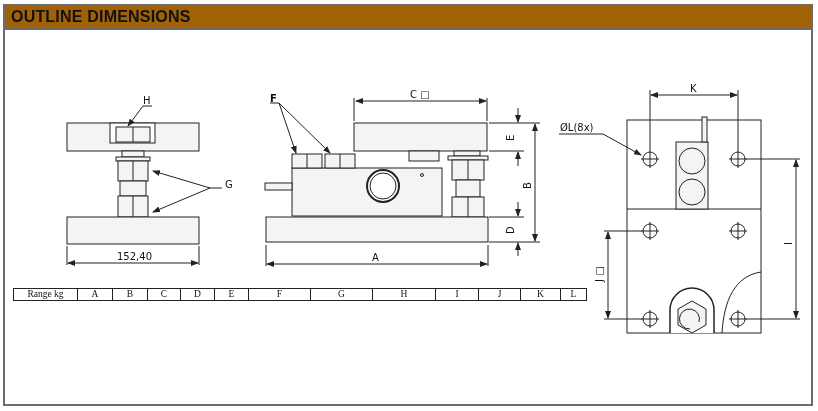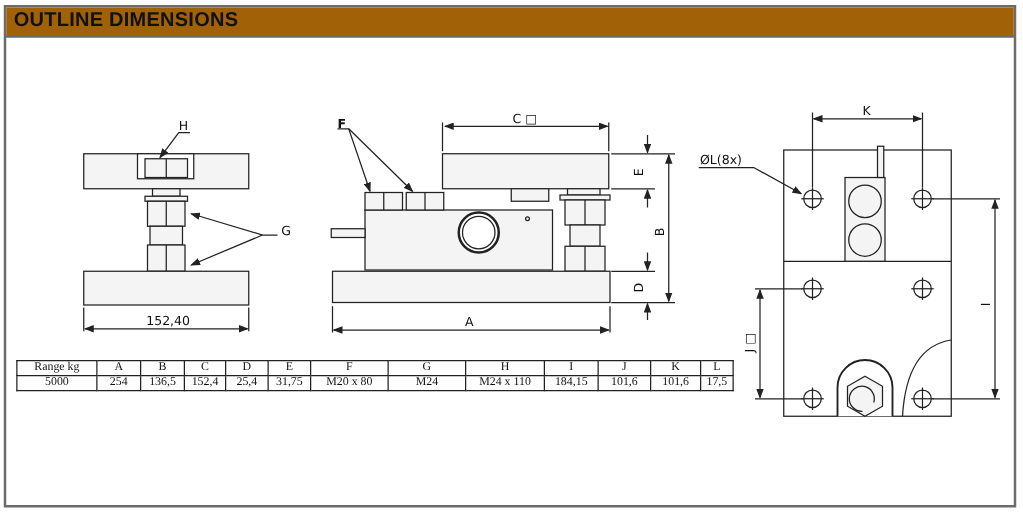--- a/index.html
+++ b/index.html
@@ -182,29 +182,14 @@
       <th>F</th>
       <th>G</th>
       <th>H</th>
       <th>I</th>
       <th>J</th>
       <th>K</th>
       <th>L</th>
     </tr>
   </thead>
   <tbody id="tbody">
-      <tr>
-        <td>5000</td>
-        <td>254</td>
-        <td>136,5</td>
-        <td>152,4</td>
-        <td>25,4</td>
-        <td>31,75</td>
-        <td>M20 x 80</td>
-        <td>M24</td>
-        <td>M24 x 110</td>
-        <td>184,15</td>
-        <td>101,6</td>
-        <td>101,6</td>
-        <td>17,5</td>
-      </tr>
     </tbody>
 </table>
 
 </body></html>

